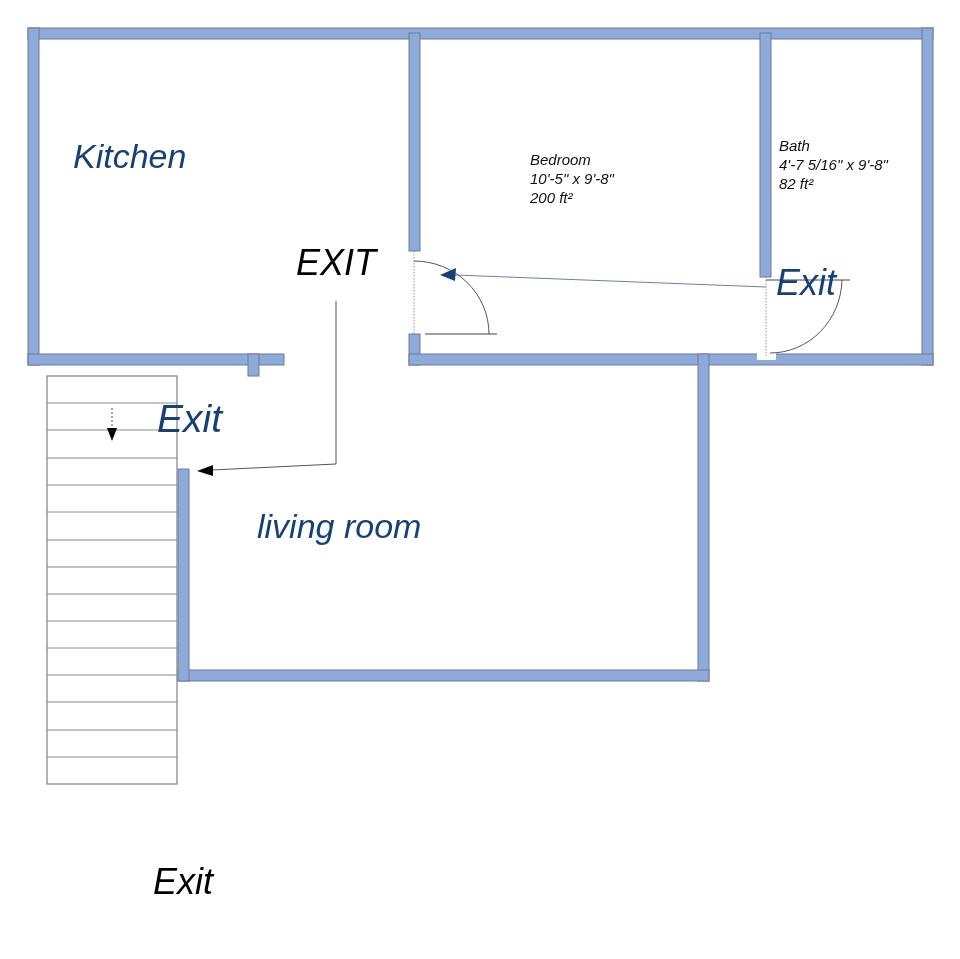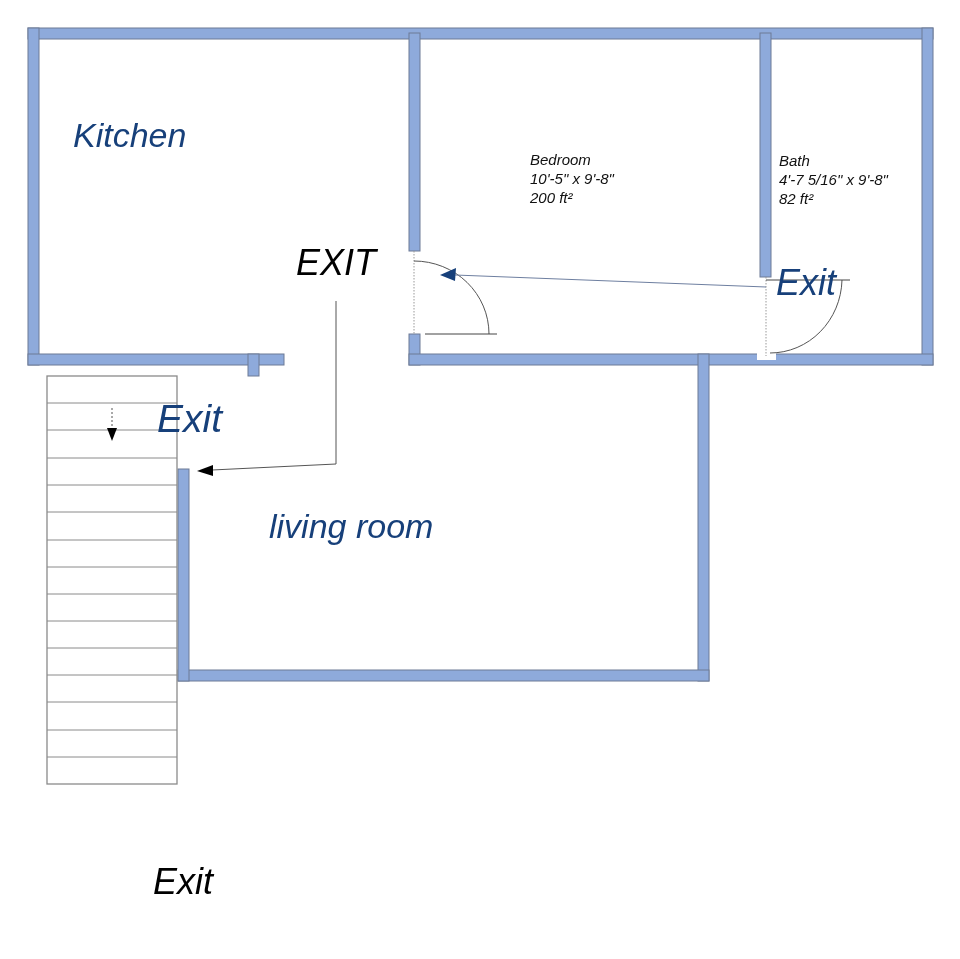--- a/index.html
+++ b/index.html
@@ -79,32 +79,32 @@
     <polygon points="440,275 456,268 455,281" fill="#17407a"></polygon>
   </g>
 
   <g>
     <line x1="336" y1="301" x2="336" y2="464" stroke="#555" stroke-width="1"></line>
     <line x1="336" y1="464" x2="212" y2="470" stroke="#555" stroke-width="1"></line>
     <polygon points="197,471 213,465 213,476" fill="#000"></polygon>
   </g>
 </svg>
 
-<div class="label room-lg" style="left:73px;top:116px;font-style:italic;">Kitchen</div>
+<div class="label room-lg" style="left:73px;top:137px;font-style:italic;">Kitchen</div>
 
 <div class="label dim" style="left:530px;top:150px;width:120px;">
   <div>Bedroom</div>
   <div>10'-5" x 9'-8"</div>
   <div>200 ft²</div>
 </div>
 
-<div class="label dim" style="left:779px;top:151px;width:144px;">
+<div class="label dim" style="left:779px;top:136px;width:144px;">
   <div>Bath</div>
   <div>4'-7 5/16" x 9'-8"</div>
   <div>82 ft²</div>
 </div>
 
-<div class="label room-lg" style="left:269px;top:507px;">living room</div>
+<div class="label room-lg" style="left:257px;top:507px;">living room</div>
 
 <div class="label exit-black" style="left:296px;top:242px;">EXIT</div>
 <div class="label exit-blue" style="left:776px;top:262px;">Exit</div>
 <div class="label exit-blue" style="left:157px;top:397px;font-size:39px;">Exit</div>
 <div class="label exit-black" style="left:153px;top:861px;">Exit</div>
 
 </body></html>

